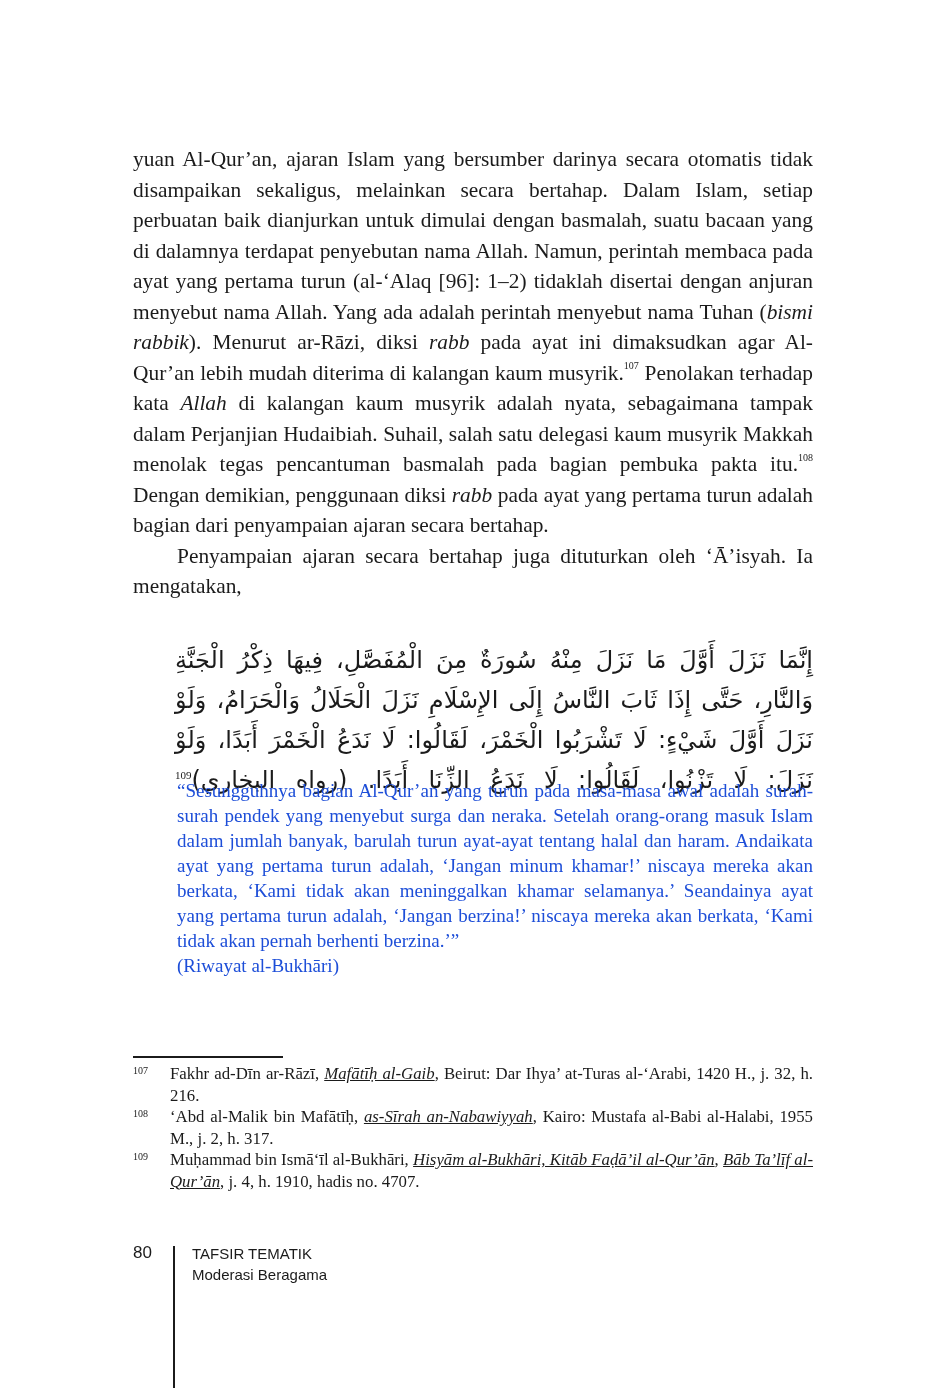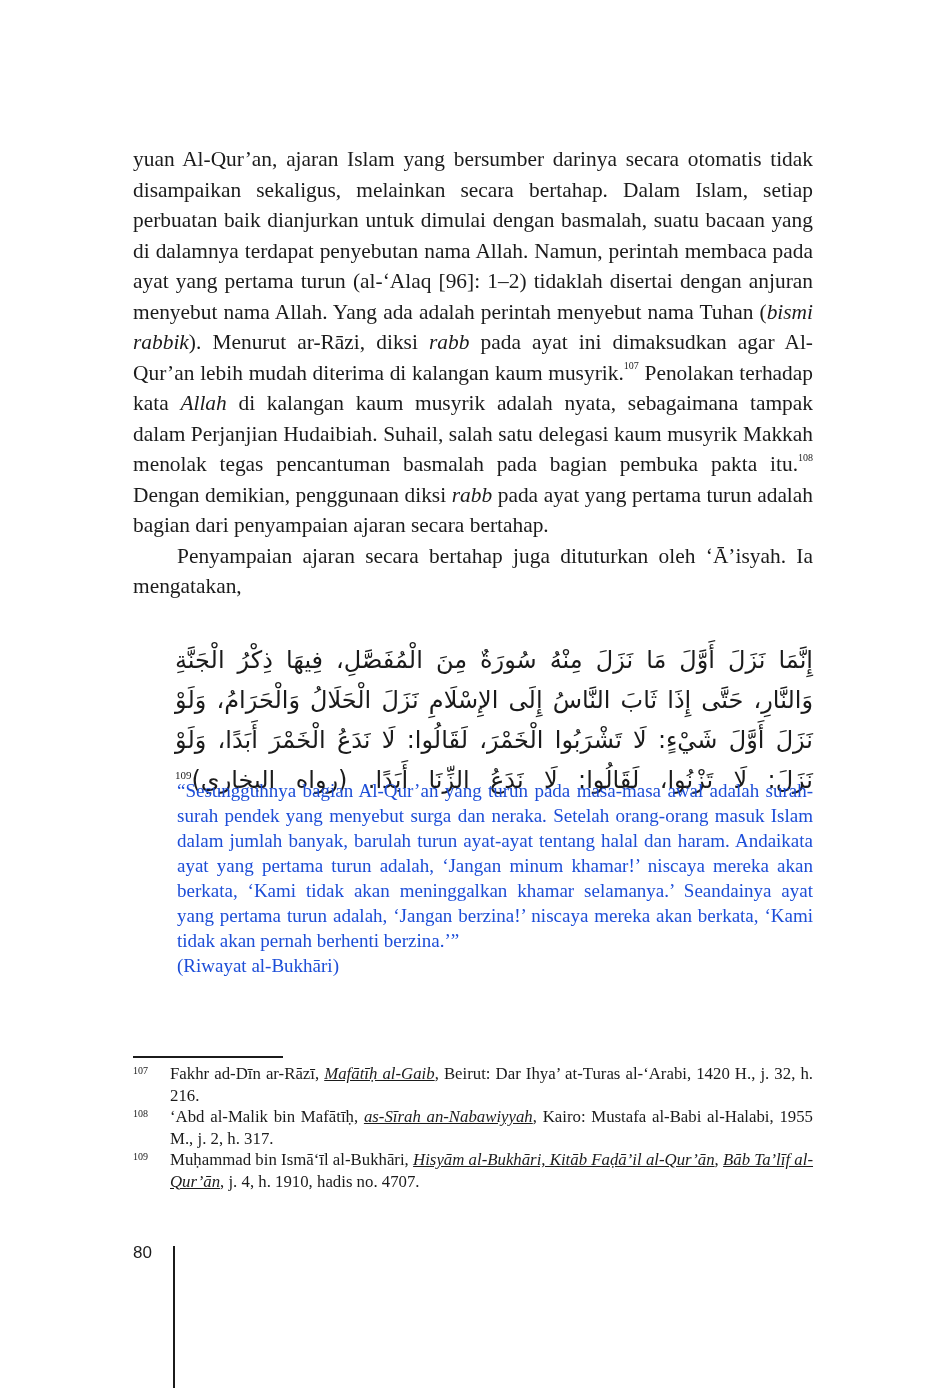--- a/index.html
+++ b/index.html
@@ -90,14 +90,18 @@
       <span>‘Abd al-Malik bin Mafātīḥ, </span><i>as-Sīrah an-Nabawiyyah</i><span>, Kairo: Mustafa al-Babi al-Halabi, 1955 M., j. 2, h. 317.</span>
     </div>
     <div class="footnote">
       <span class="fn-num">109</span>
       <span>Muḥammad bin Ismā‘īl al-Bukhāri, </span><i>Hisyām al-Bukhāri, Kitāb Faḍā’il al-Qur’ān</i><span>, </span><i>Bāb Ta’līf al-Qur’ān</i><span>, j. 4, h. 1910, hadis no. 4707.</span>
     </div>
   </div>
 
   <div class="footer-num">80</div>
   <div class="footer-rule"></div>
+  <div class="footer-title">
+    <div>TAFSIR TEMATIK</div>
+    <div>Moderasi Beragama</div>
+  </div>
 
 </div>
 
 </body></html>

